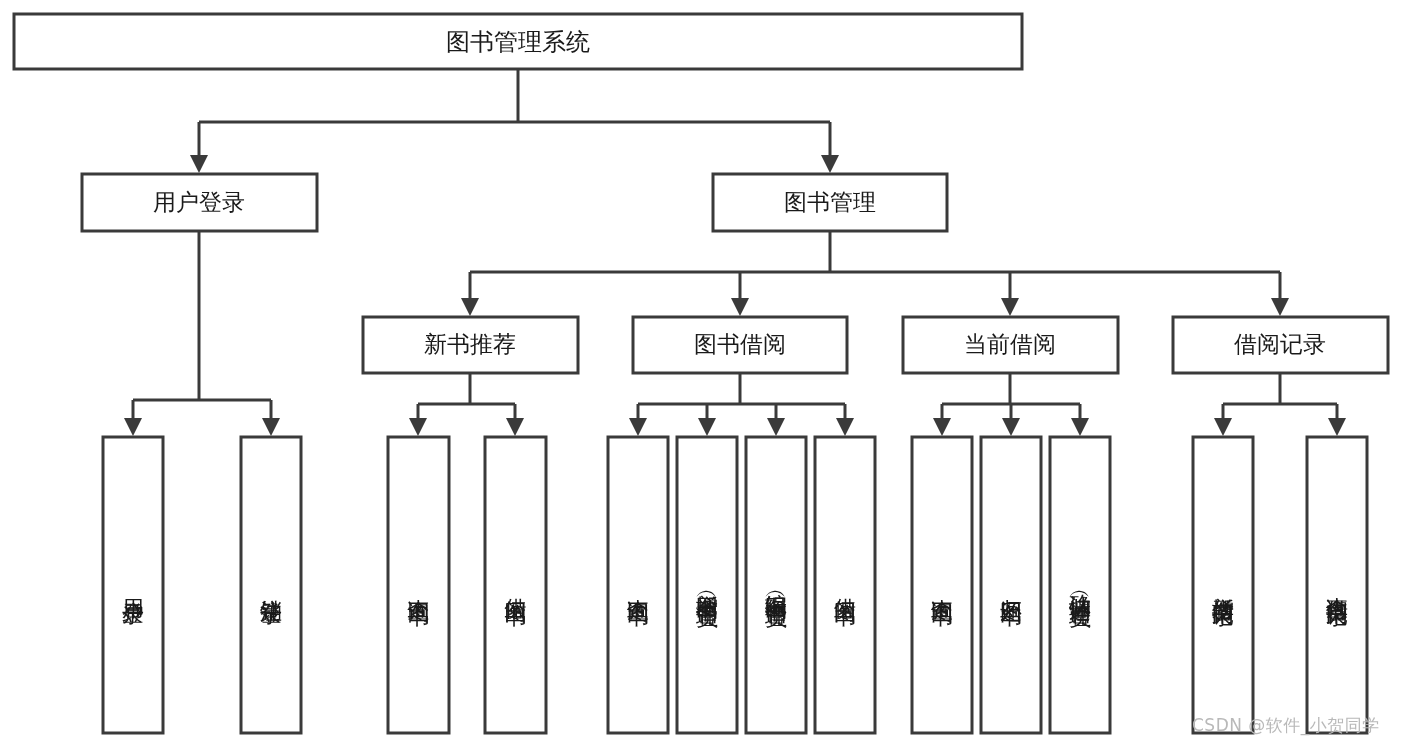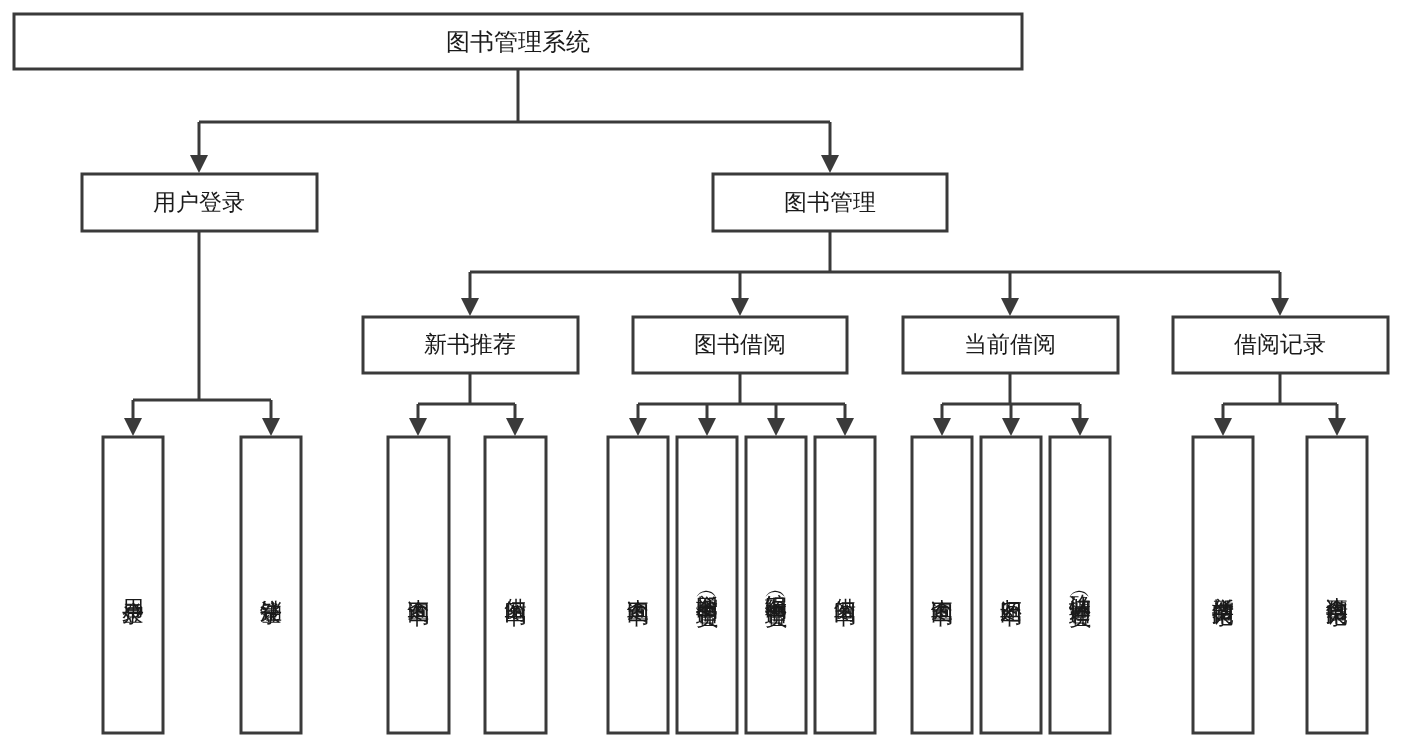--- a/index.html
+++ b/index.html
@@ -229,14 +229,15 @@
   <div class="vlabel" style="left:746px; top:437px; width:60px; height:296px;">编辑图书（管理员）</div>
   <div class="vlabel" style="left:815px; top:437px; width:60px; height:296px;">借阅图书</div>
 
   <div class="vlabel" style="left:912px; top:437px; width:60px; height:296px;">查询图书</div>
   <div class="vlabel" style="left:981px; top:437px; width:60px; height:296px;">归还图书</div>
   <div class="vlabel" style="left:1050px; top:437px; width:60px; height:296px;">确认归还（管理员）</div>
 
   <div class="vlabel" style="left:1193px; top:437px; width:60px; height:296px;">新增借阅记录</div>
   <div class="vlabel" style="left:1307px; top:437px; width:60px; height:296px;">查询借阅记录</div>
 
+  <div class="watermark" style="left:1192px; top:714px;">CSDN @软件_小贺同学</div>
 
 </div>
 
 </body></html>

